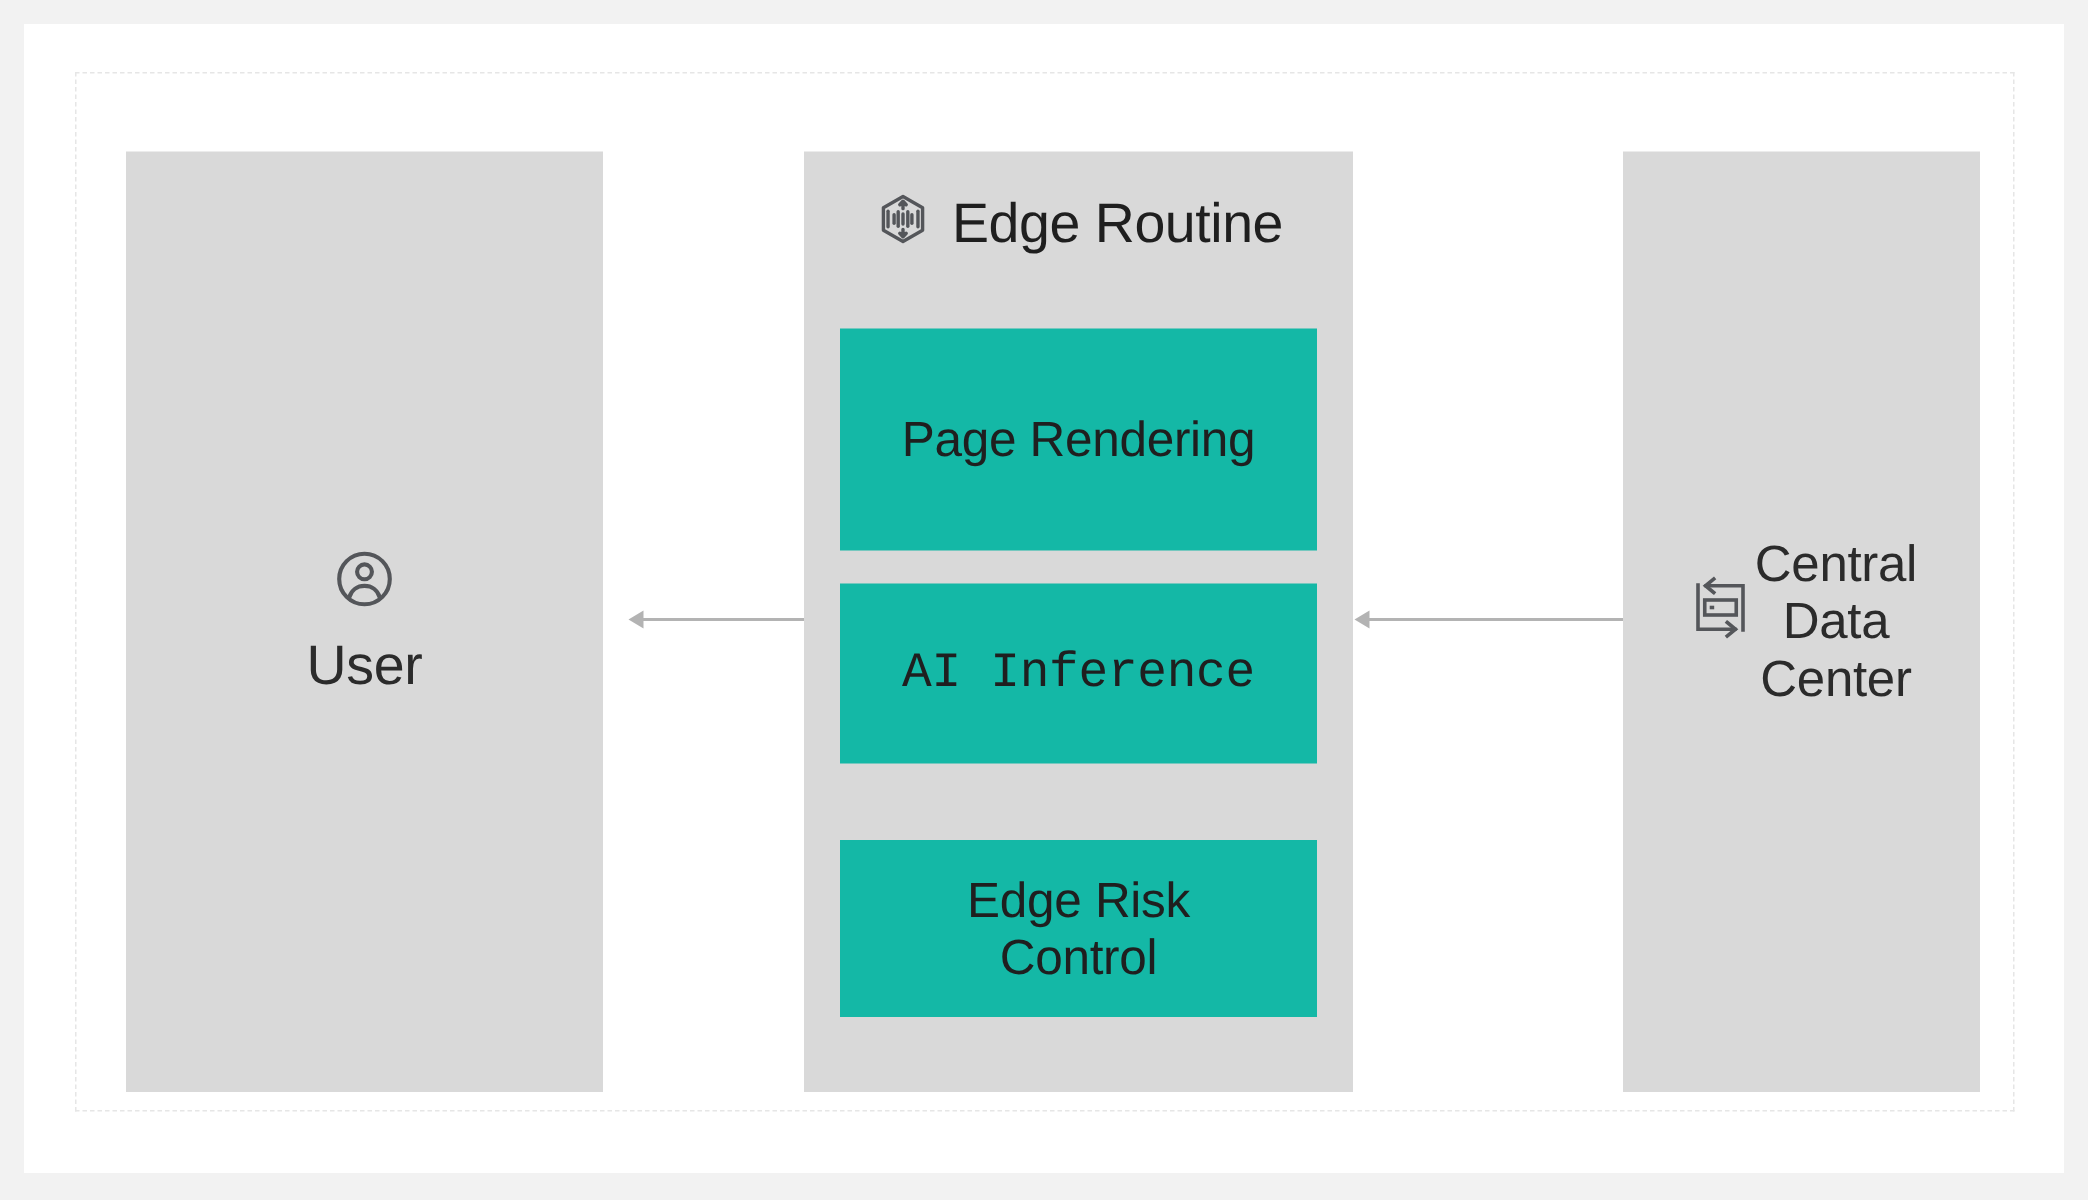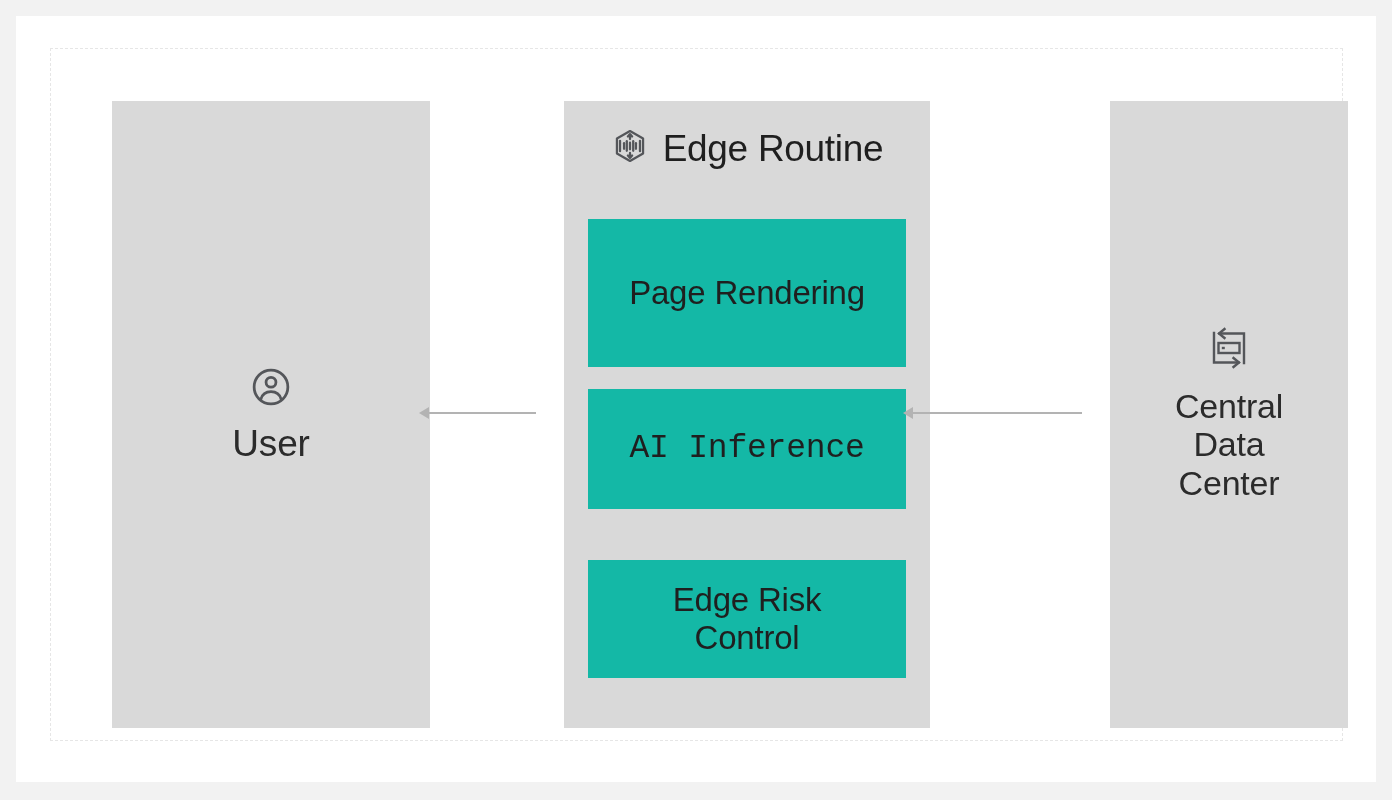--- a/index.html
+++ b/index.html
@@ -18,21 +18,20 @@
     position:absolute;left:34px;top:32px;
     width:1293px;height:693px;
     border:1px dashed #e6e6e6;
     box-sizing:border-box;
   }
 
   .panel{
     position:absolute;
     background:#d9d9d9;
     box-sizing:border-box;
-    margin-left:28px;
   }
 
   
   .panel-user{
     left:68px;top:85px;width:318px;height:627px;
     display:flex;flex-direction:column;
     align-items:center;justify-content:center;
   }
   .user-icon{ display:block;margin-bottom:10px; }
   .user-label{
@@ -63,21 +62,21 @@
     font-size:33px;color:#1f1f1f;letter-spacing:-0.2px;line-height:1.14;
     padding:0 10px;
   }
   .subbox-1{top:118px;height:148px;}
   .subbox-2{top:288px;height:120px;font-family:Liberation Mono, monospace;}
   .subbox-3{top:459px;height:118px;}
 
   
   .panel-dc{
     left:1066px;top:85px;width:238px;height:627px;
-    display:flex;flex-direction:column;
+    display:flex;flex-direction:row;
     align-items:center;justify-content:center;
   }
   .dc-icon{display:block;margin-bottom:14px;}
   .dc-label{
     font-size:34px;color:#2b2b2b;letter-spacing:-0.2px;
     line-height:1.12;text-align:center;
   }
 
   
   .arrow{position:absolute;height:12px;}

